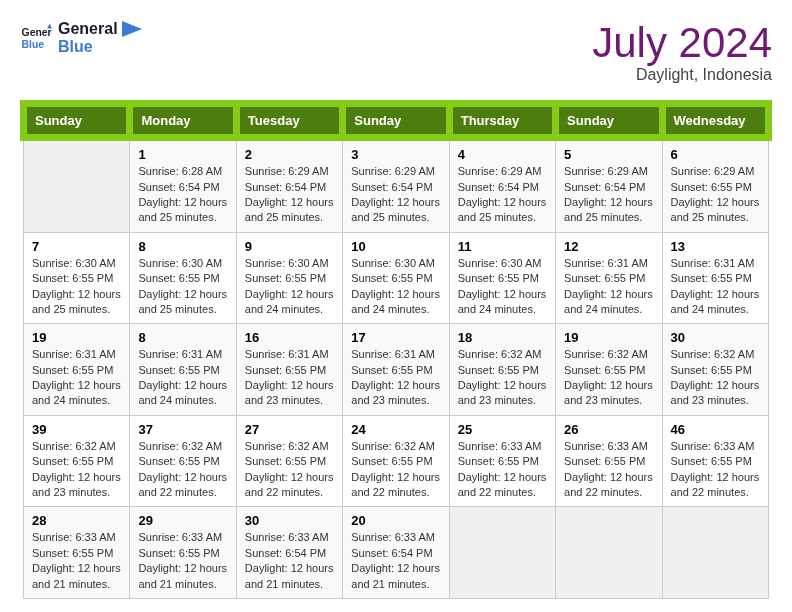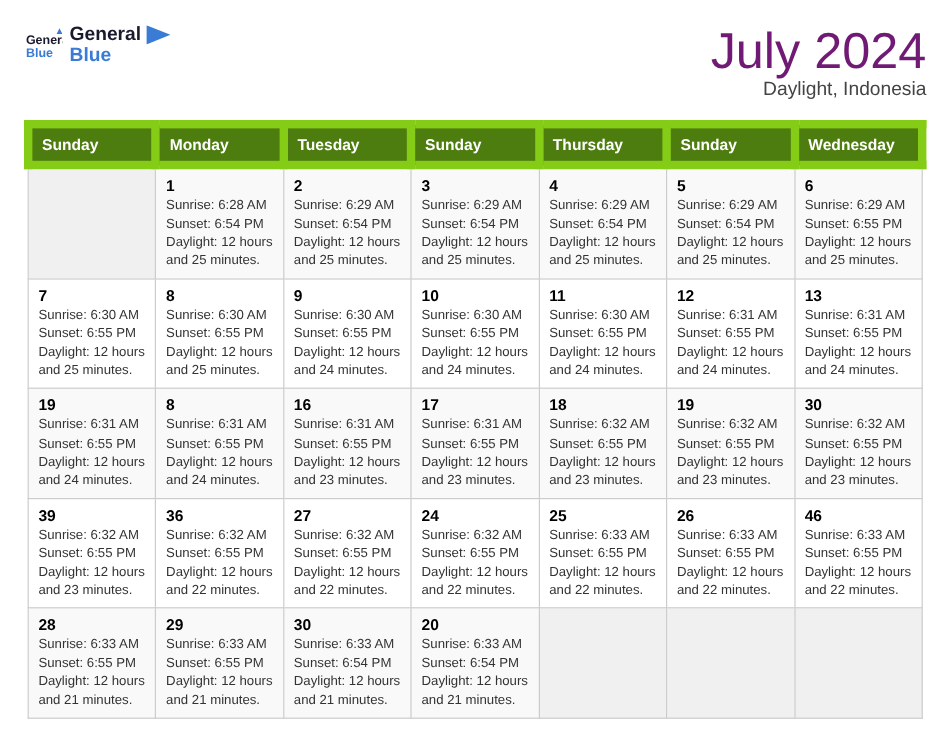--- a/index.html
+++ b/index.html
@@ -264,21 +264,21 @@
       </tr>
       <tr>
         <td>
           <span class="day-number">39</span>
           <div class="cell-content">Sunrise: 6:32 AM</div>
           <div class="cell-content">Sunset: 6:55 PM</div>
           <div class="cell-content">Daylight: 12 hours</div>
           <div class="cell-content">and 23 minutes.</div>
         </td>
         <td>
-          <span class="day-number">36</span>
+          <span class="day-number">37</span>
           <div class="cell-content">Sunrise: 6:32 AM</div>
           <div class="cell-content">Sunset: 6:55 PM</div>
           <div class="cell-content">Daylight: 12 hours</div>
           <div class="cell-content">and 22 minutes.</div>
         </td>
         <td>
           <span class="day-number">27</span>
           <div class="cell-content">Sunrise: 6:32 AM</div>
           <div class="cell-content">Sunset: 6:55 PM</div>
           <div class="cell-content">Daylight: 12 hours</div>

